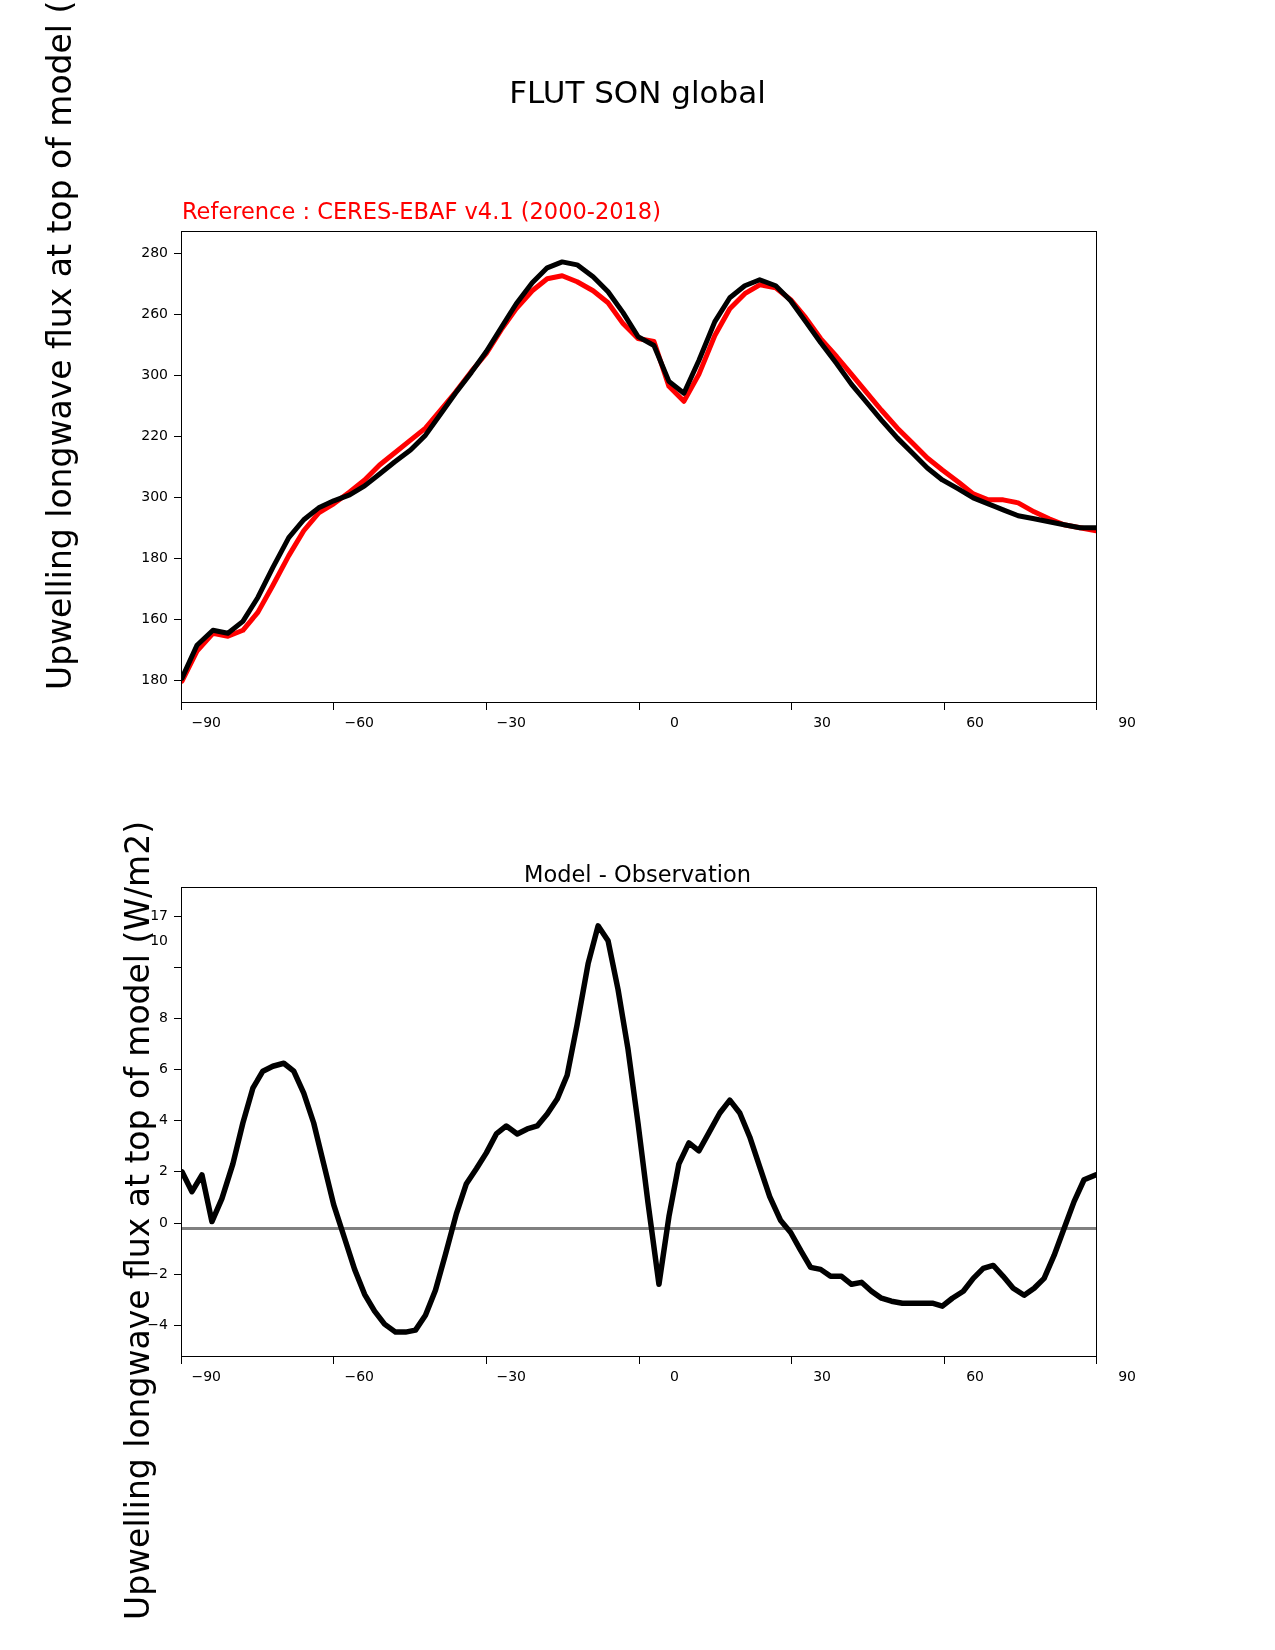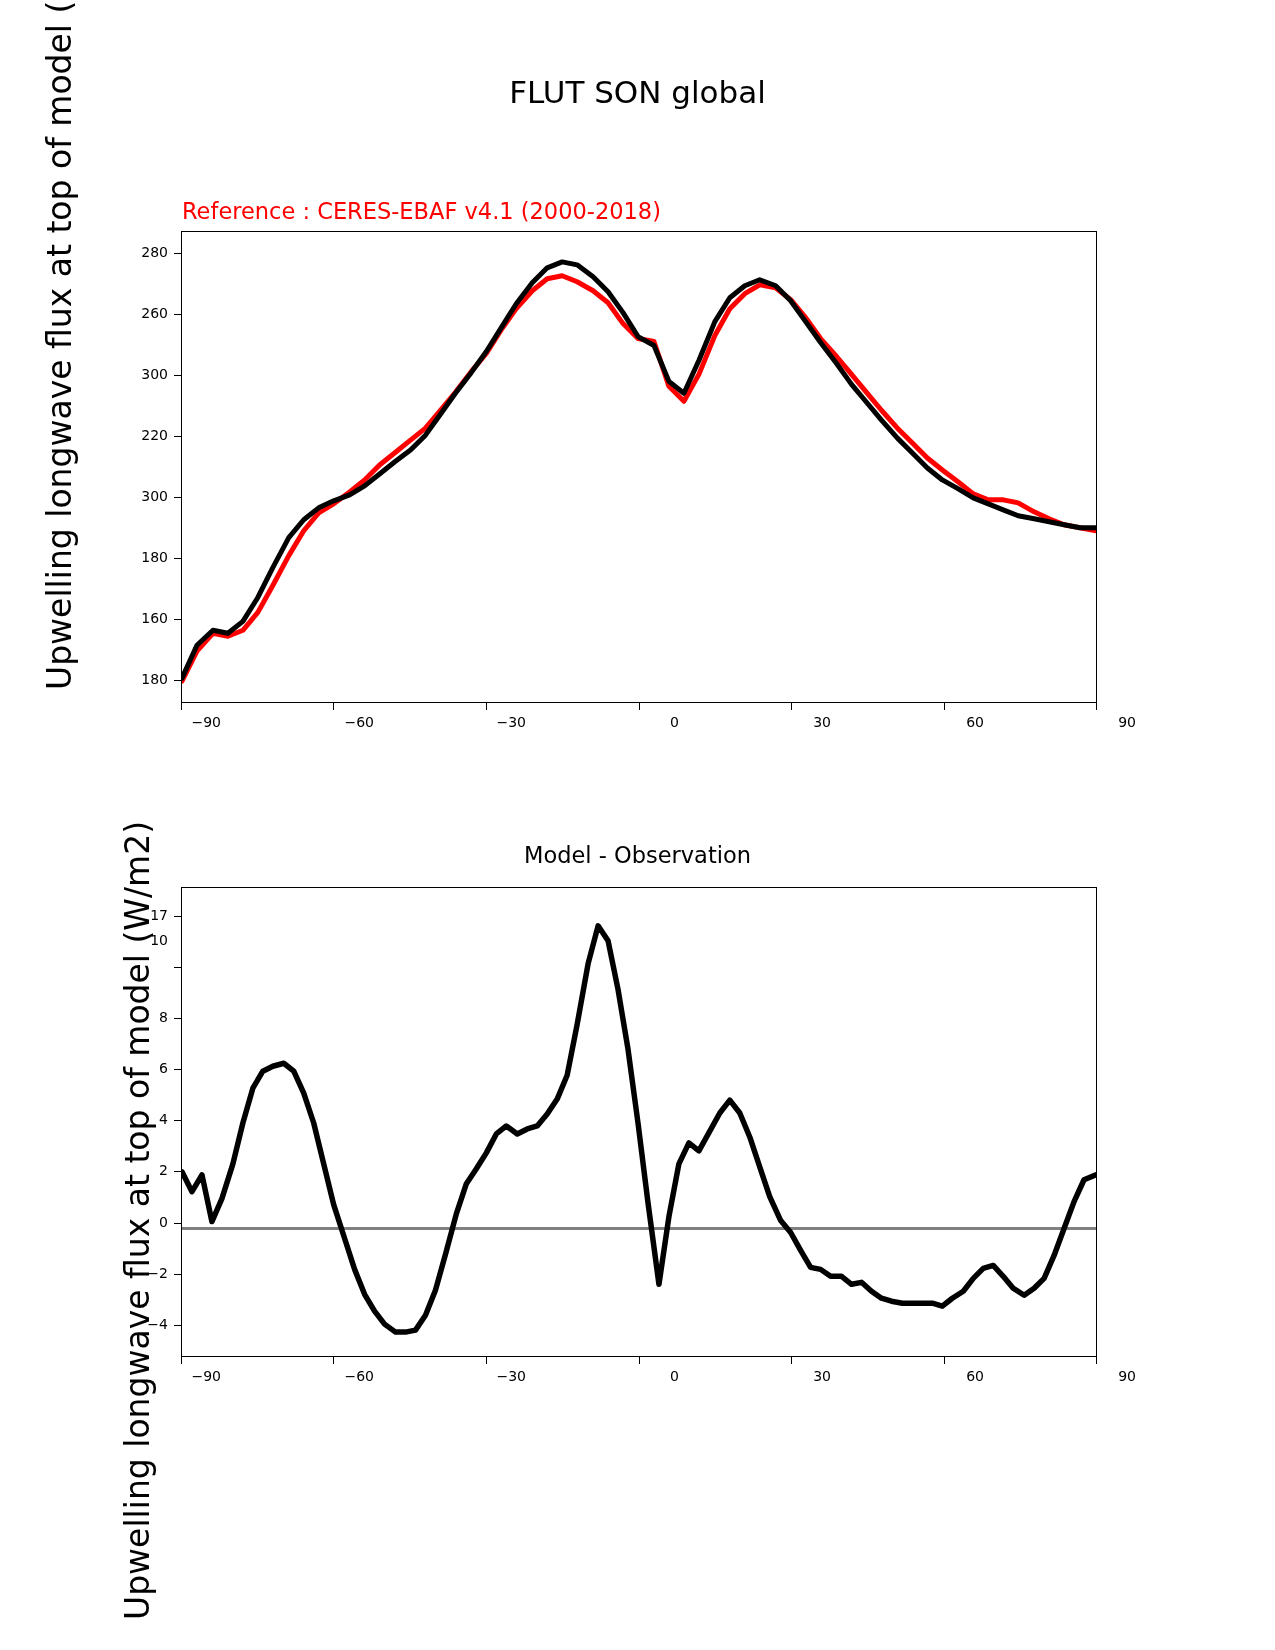--- a/index.html
+++ b/index.html
@@ -57,21 +57,21 @@
   }
   #legend-test { left: 182px; top: 168px; color: #000000; }
   #legend-ref  { left: 182px; top: 198px; color: #ff0000; }
 
   .subplot-title {
     position: absolute;
     width: 1275px;
     text-align: center;
     font-size: 22.5px;
   }
-  #title-diff { left: 0; top: 842px; }
+  #title-diff { left: 0; top: 861px; }
 
   
   .axes {
     position: absolute;
     border: 1.3px solid #000000;
     background: #ffffff;
     box-sizing: border-box;
   }
   #axes-top    { left: 181px; top: 231px;  width: 916px; height: 472px; }
   #axes-bottom { left: 181px; top: 887px;  width: 916px; height: 470px; }

